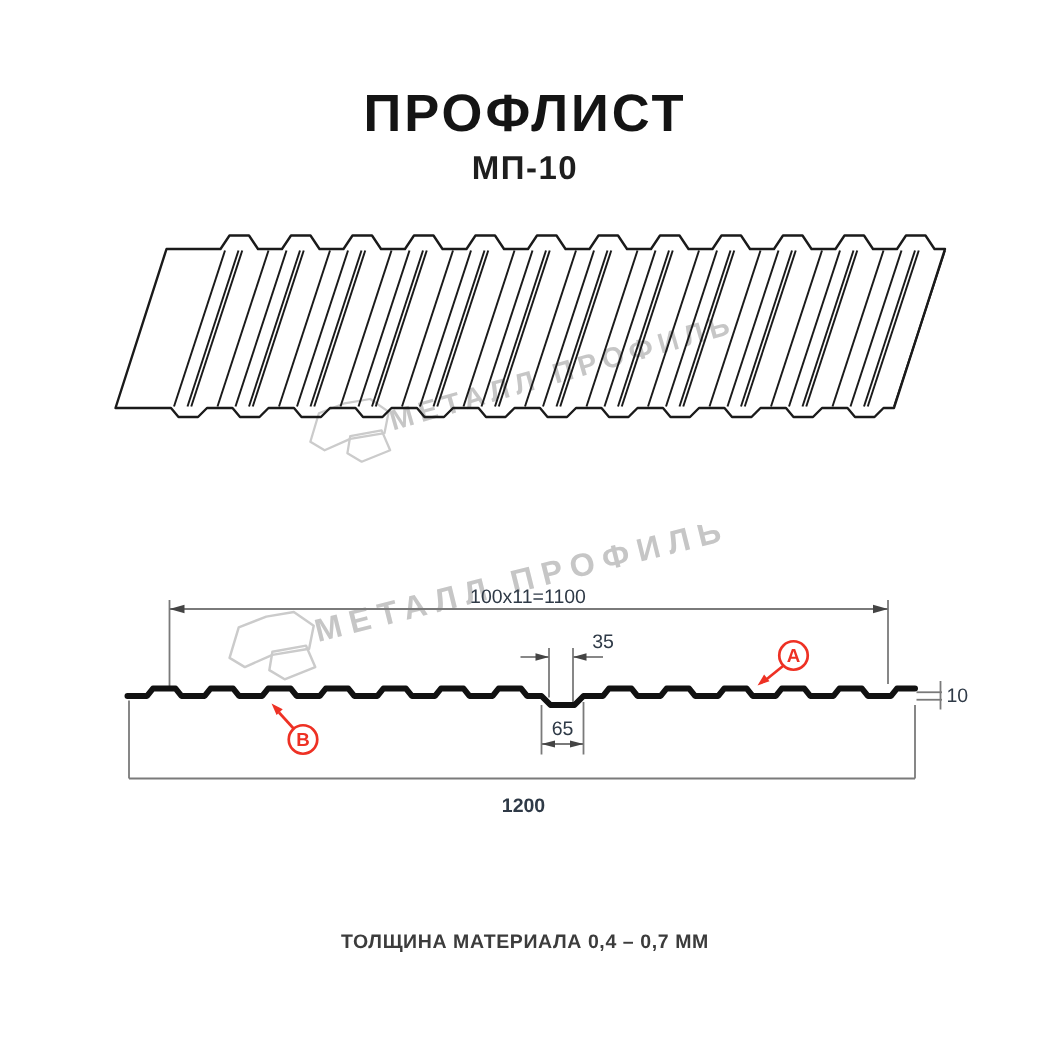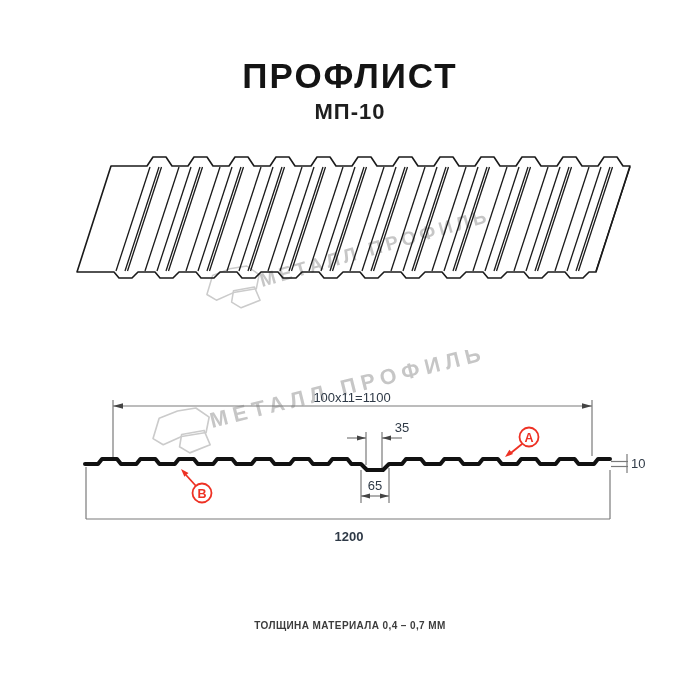--- a/index.html
+++ b/index.html
@@ -3,21 +3,21 @@
 <meta charset="utf-8">
 <style>
   html,body{margin:0;padding:0;background:#ffffff;}
   .page{position:relative;width:700px;height:700px;background:#fff;overflow:hidden;
         font-family:"Liberation Sans", sans-serif;padding-left:48px;}
   .title{position:absolute;top:56px;left:0;width:700px;text-align:center;
          font-size:35px;font-weight:800;letter-spacing:2px;color:#141414;}
   .subtitle{position:absolute;top:99px;left:0;width:700px;text-align:center;
          font-size:22px;font-weight:700;letter-spacing:1px;color:#1e1e1e;}
   .footer{position:absolute;top:620px;left:0;width:700px;text-align:center;
-         font-size:10px;font-weight:700;letter-spacing:0.4px;color:#3c3c3c;}
+         font-size:13px;font-weight:700;letter-spacing:0.4px;color:#3c3c3c;}
   svg{position:absolute;left:0;}
   #sheet-svg{top:140px;width:700px;height:190px;}
   #xs-svg{top:350px;width:700px;height:210px;}
   .wm-text{fill:#c6c6c6;font-weight:700;}
   .wm-logo{fill:none;stroke:#cbcbcb;stroke-width:1.6;stroke-linejoin:round;}
   .dim{stroke:#7a7a7a;stroke-width:1.2;fill:none;}
   .dim-arrow{fill:#444;stroke:none;}
   .dim-text{fill:#2f3a47;font-size:13px;}
   .red{stroke:#ee3124;fill:none;stroke-width:1.8;}
   .red-fill{fill:#ee3124;stroke:none;}

